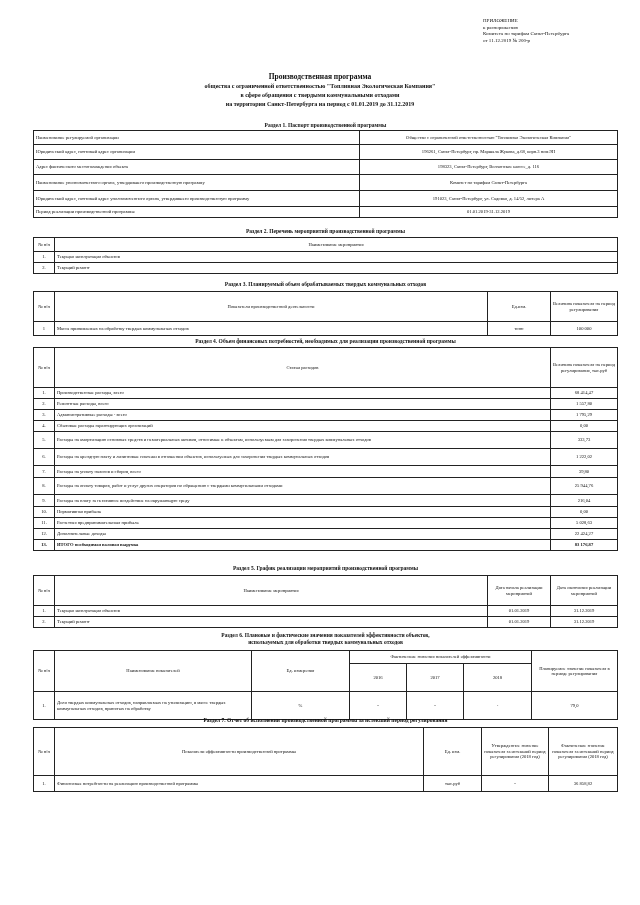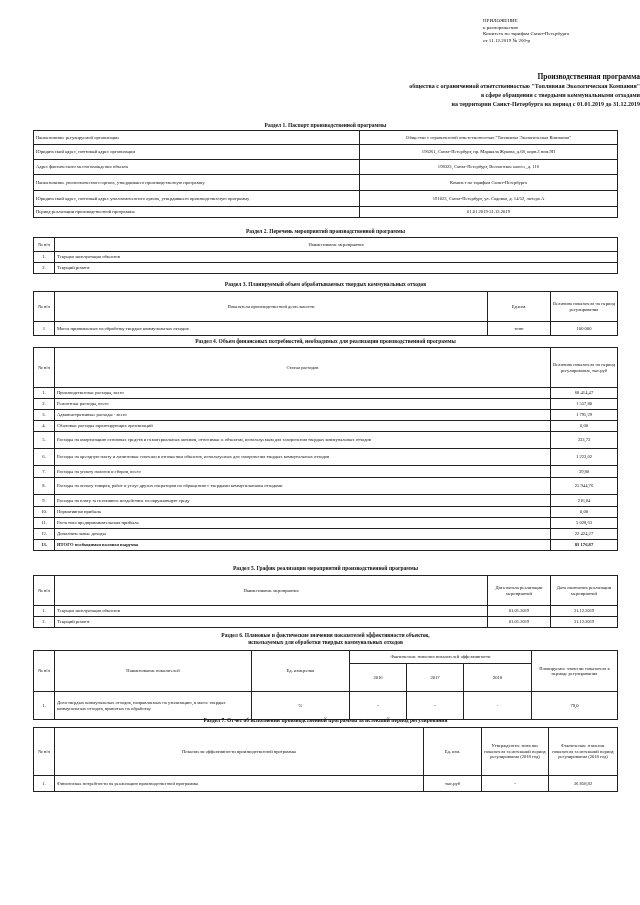--- a/index.html
+++ b/index.html
@@ -1,19 +1,19 @@
 <!DOCTYPE html>
 <html><head>
 <meta charset="utf-8">
 <style>
   html, body { margin: 0; padding: 0; background: #ffffff; }
   body { width: 640px; height: 905px; position: relative; overflow: hidden;
          font-family: "Liberation Serif", "DejaVu Serif", serif; color: #111; }
   .appendix { position: absolute; left: 483px; top: 18px; font-size: 5px; line-height: 6.5px; }
-  .title-block { position: absolute; left: 0; width: 640px; top: 72px; text-align: right; font-weight: bold; }
+  .title-block { position: absolute; left: 0; width: 640px; top: 72px; text-align: center; font-weight: bold; }
   .title-block .t1 { font-size: 7.5px; line-height: 10px; }
   .title-block .t2 { font-size: 6px; line-height: 9px; }
   .sec-title { position: absolute; left: 33px; width: 585px; text-align: center; font-size: 5.5px; font-weight: bold; line-height: 7px; }
   table { position: absolute; left: 33px; width: 585px; border-collapse: collapse; font-size: 4.6px; table-layout: fixed; }
   td, th { border: 0.8px solid #222; padding: 0 2px; font-weight: normal; vertical-align: middle; line-height: 5.5px; }
   td.c, th { text-align: center; }
   td.bold { font-weight: bold; }
 </style>
 </head>
 <body>

